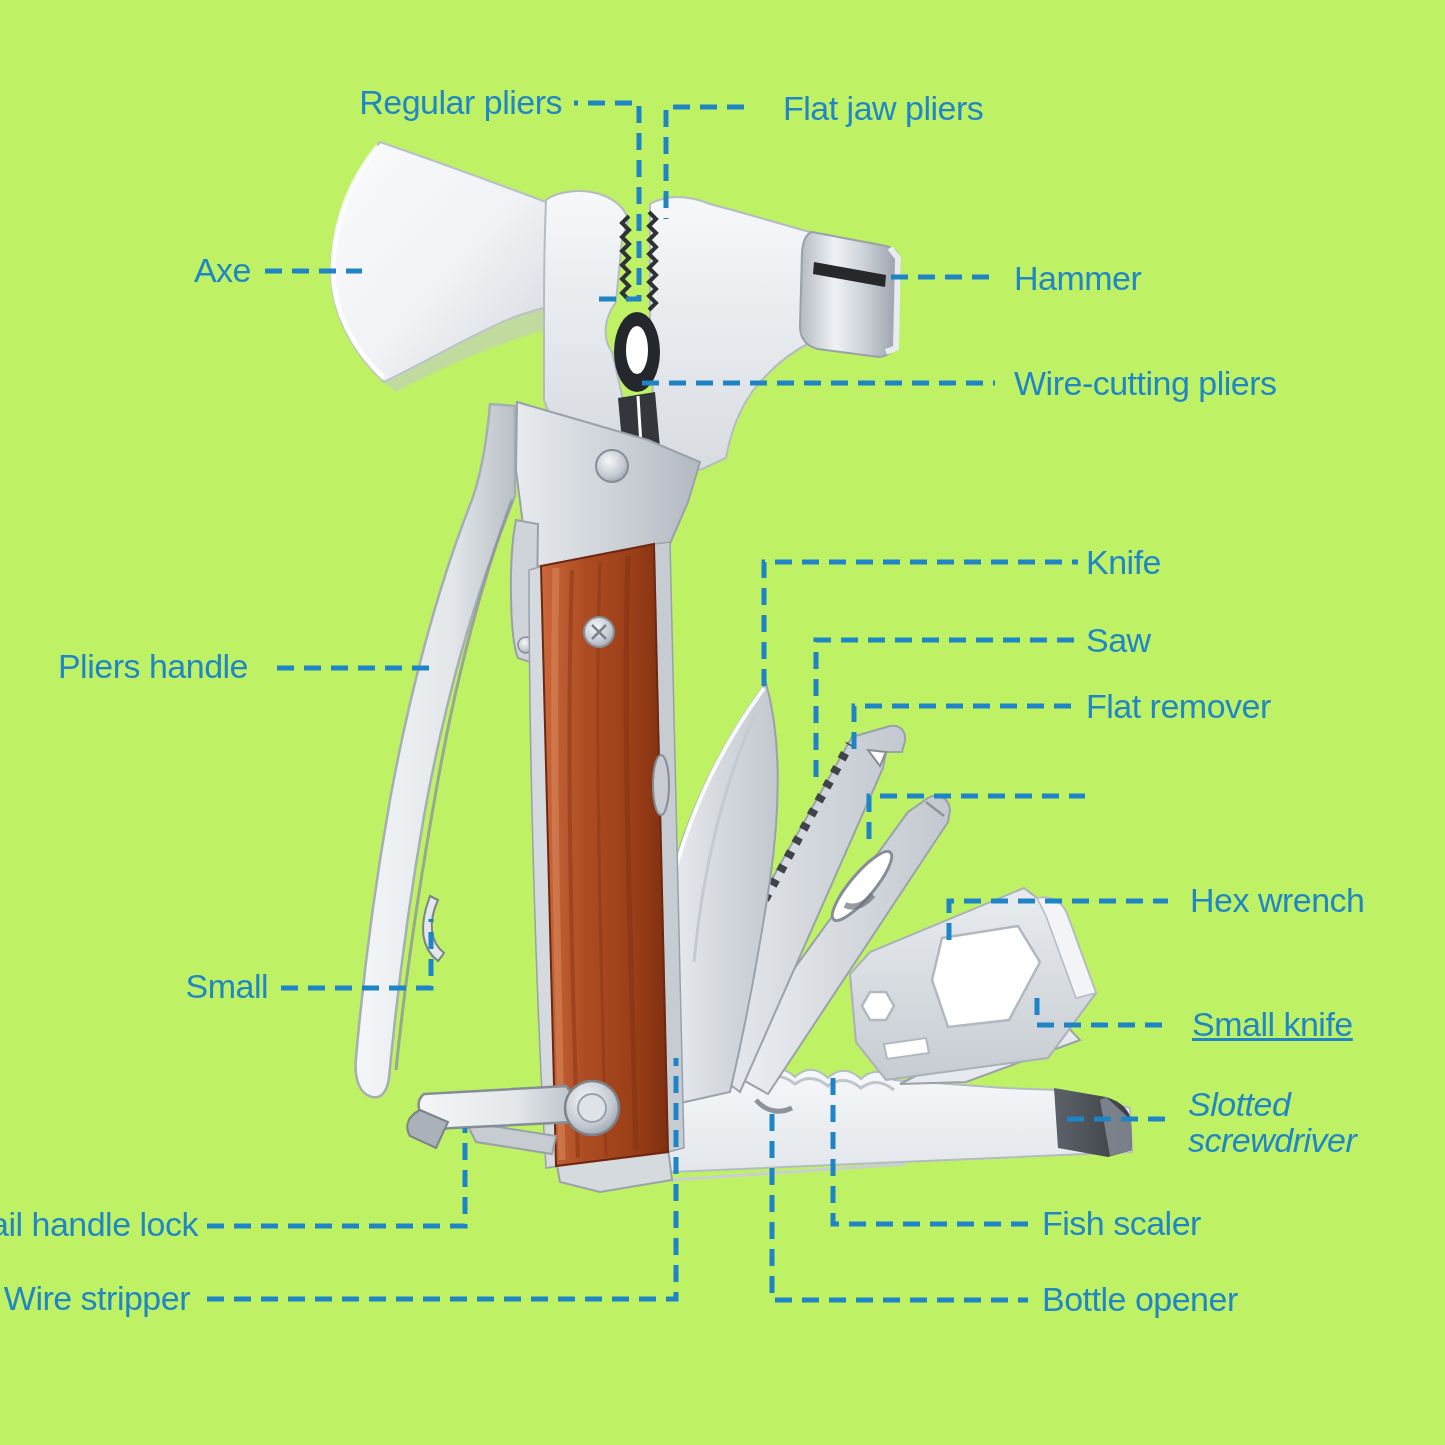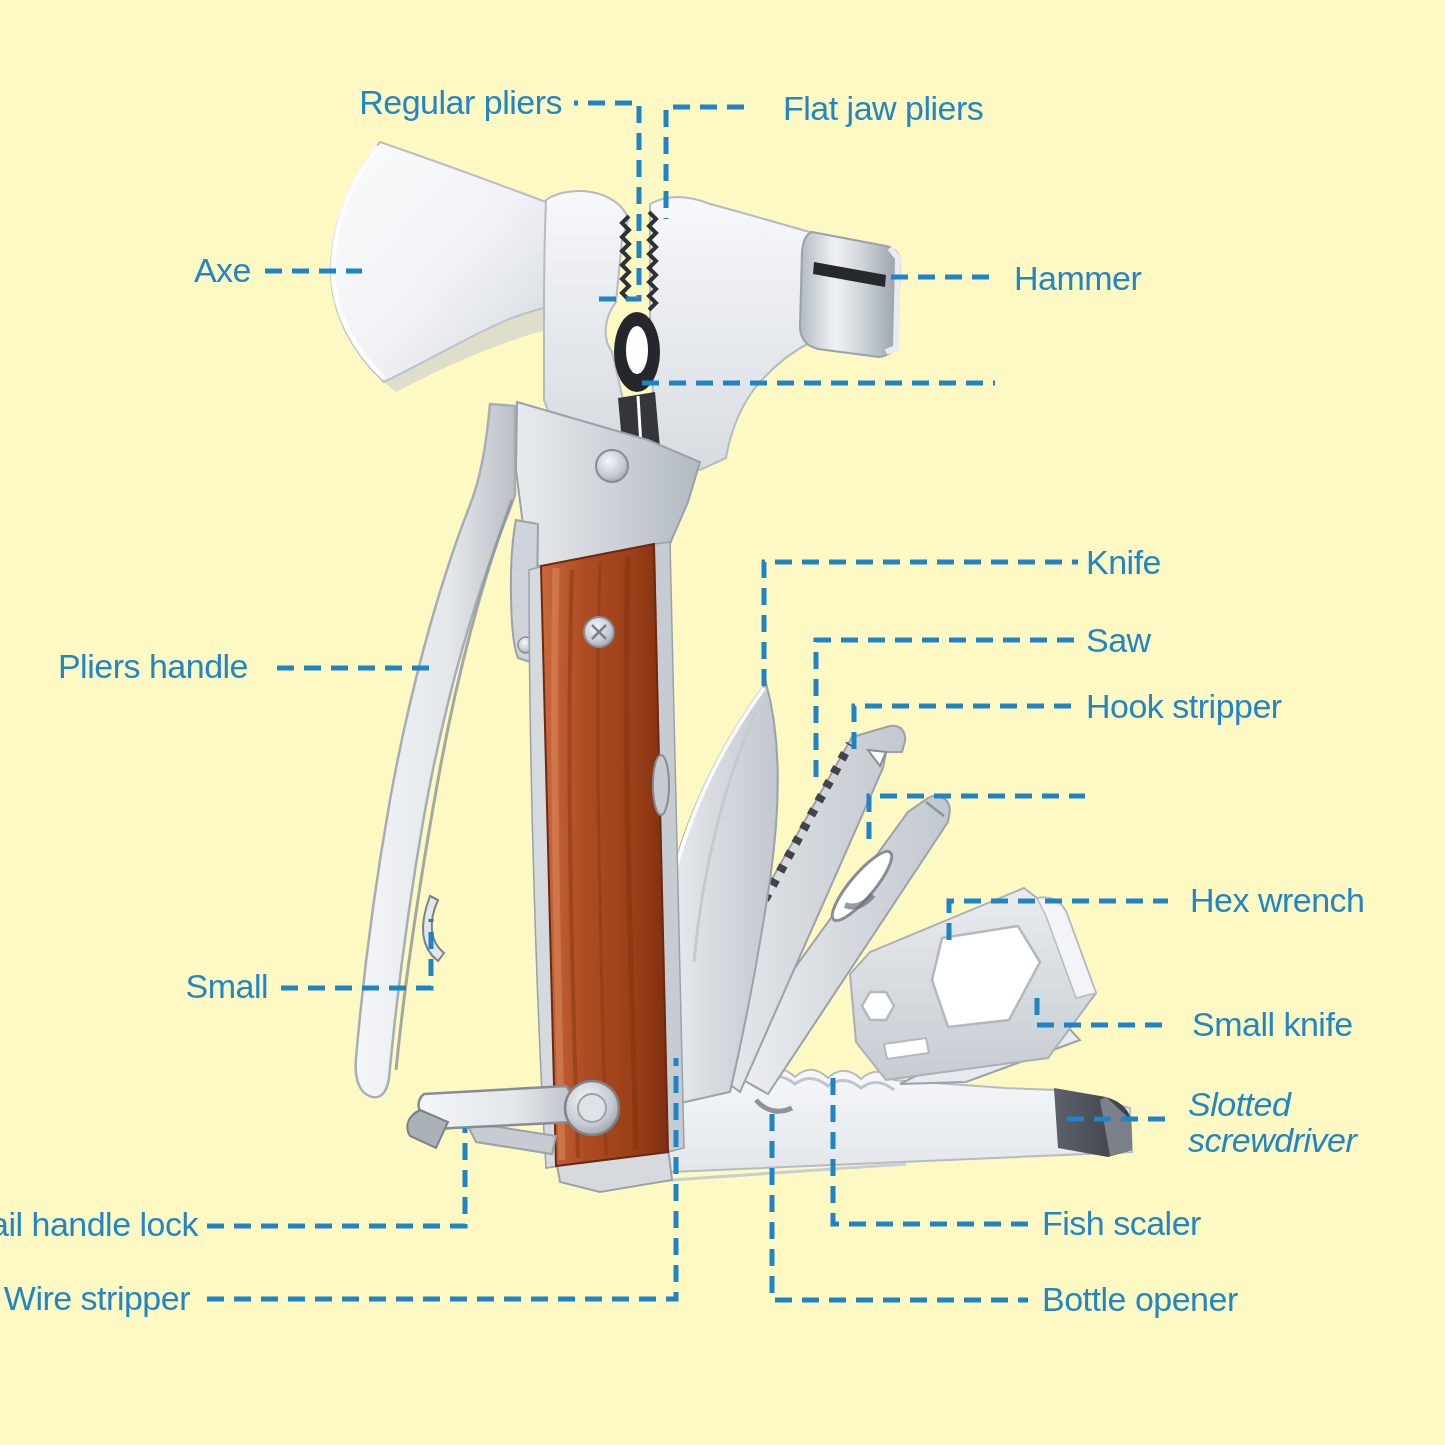--- a/index.html
+++ b/index.html
@@ -1,17 +1,17 @@
 <!DOCTYPE html>
 <html><head>
 <meta charset="utf-8">
 <title>Diagram</title>
 <style>
   html,body{margin:0;padding:0;background:#ffffff;}
-  #stage{position:relative;width:1445px;height:1445px;background:#fef9c3;overflow:hidden;
+  #stage{position:relative;width:1445px;height:1445px;background:#bef264;overflow:hidden;
          font-family:"Liberation Sans","DejaVu Sans",sans-serif;}
   #art{position:absolute;left:0;top:0;}
   .lbl{position:absolute;color:#2186c6;font-size:34px;line-height:1.07;
        letter-spacing:-0.5px;white-space:nowrap;font-weight:400;}
   .lbl.wrap{white-space:normal;}
   .lbl.r{text-align:right;}
 </style>
 </head>
 <body>
 
@@ -211,25 +211,26 @@
       <path d="M 281,988 H 431 V 919"></path>
       <path d="M 207,1226 H 465 V 1128"></path>
       <path d="M 207,1299 H 676 V 1058"></path>
     </g>
   </svg>
 
   <div class="lbl r" style="right:883px;top:84px;">Regular pliers</div>
   <div class="lbl" style="left:751px;top:90px;margin-left:32px;">Flat jaw pliers</div>
   <div class="lbl r" style="right:1194px;top:252px;">Axe</div>
   <div class="lbl" style="left:1014px;top:260px;">Hammer</div>
+  <div class="lbl" style="left:1014px;top:365px;">Wire-cutting pliers</div>
   <div class="lbl" style="left:1086px;top:544px;">Knife</div>
   <div class="lbl" style="left:1086px;top:622px;">Saw</div>
-  <div class="lbl" style="left:1086px;top:688px;">Hook stripper</div>
+  <div class="lbl" style="left:1086px;top:688px;">Flat remover</div>
   <div class="lbl" style="left:1190px;top:882px;">Hex wrench</div>
-  <div class="lbl" style="left:1192px;top:1006px;">Small knife</div>
+  <div class="lbl" style="left:1192px;top:1006px;text-decoration:underline;">Small knife</div>
   <div class="lbl wrap" style="left:1188px;top:1086px;width:190px;font-style:italic;">Slotted screwdriver</div>
   <div class="lbl" style="left:1042px;top:1205px;">Fish scaler</div>
   <div class="lbl" style="left:1042px;top:1281px;">Bottle opener</div>
   <div class="lbl r" style="right:1197px;top:648px;">Pliers handle</div>
   <div class="lbl r" style="right:1177px;top:968px;">Small</div>
   <div class="lbl r" style="right:1247px;top:1206px;">Tail handle lock</div>
   <div class="lbl r" style="right:1255px;top:1280px;text-align:center;">Wire stripper</div>
 </div>
 
 </body></html>

